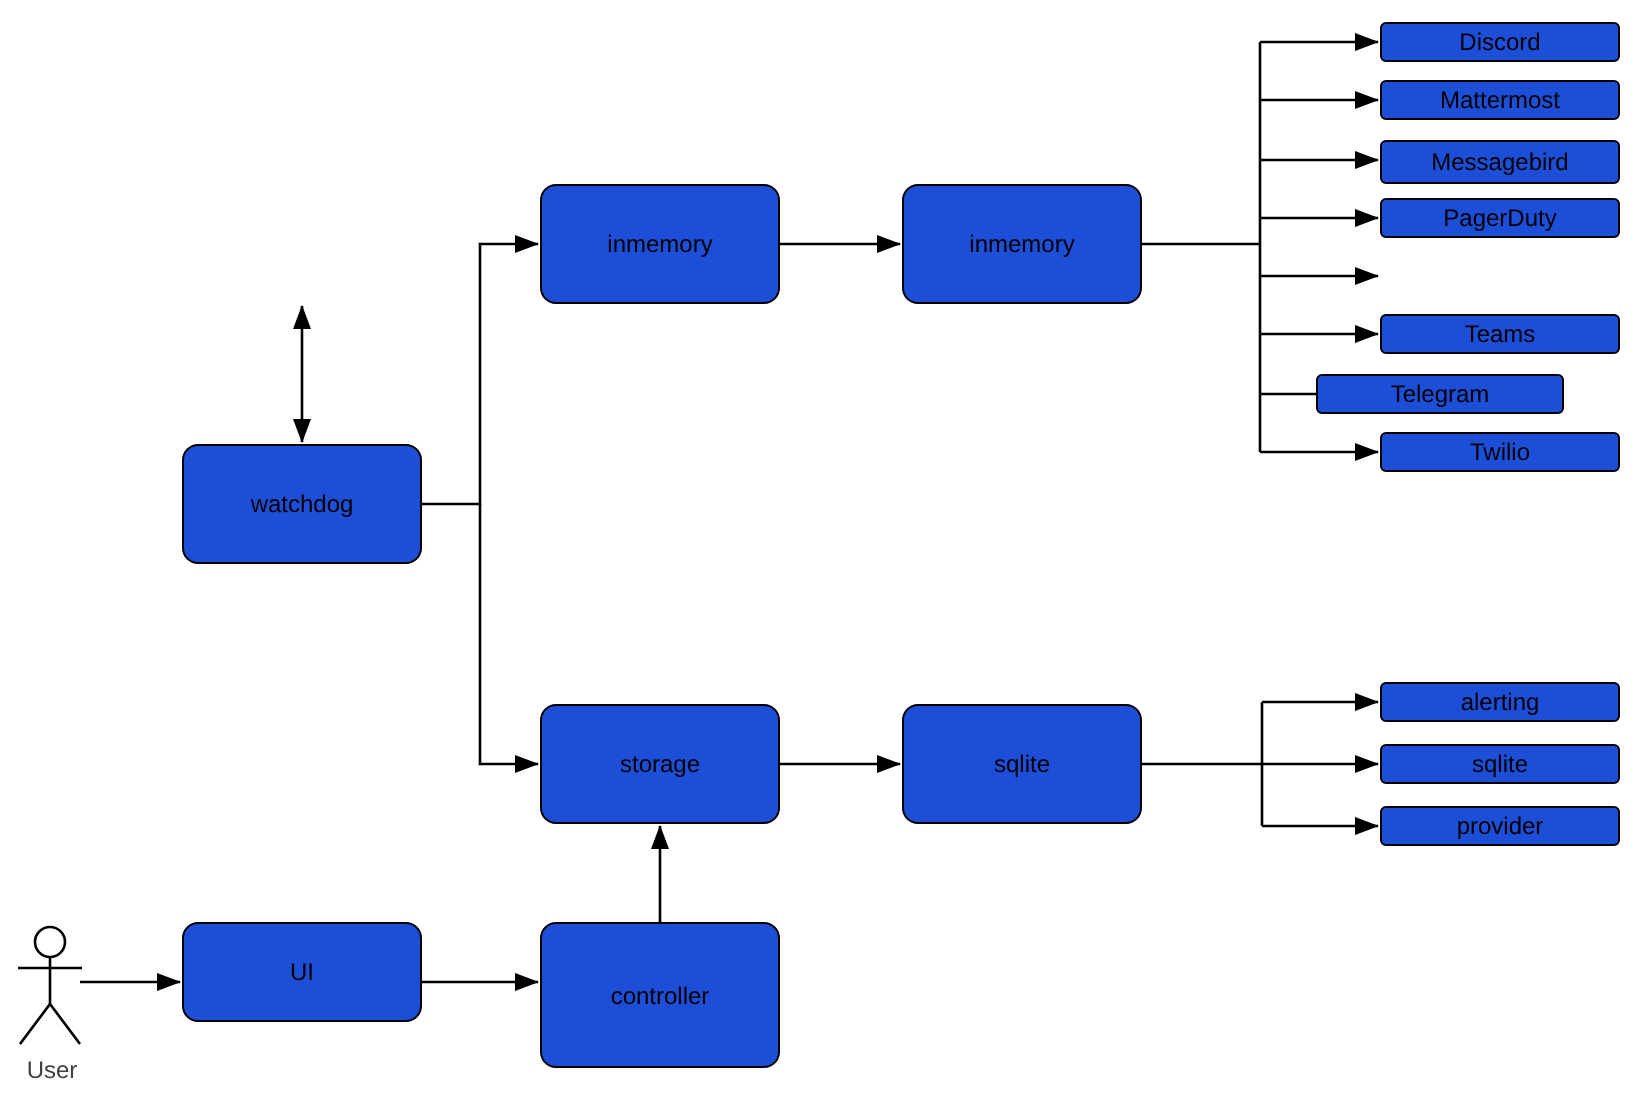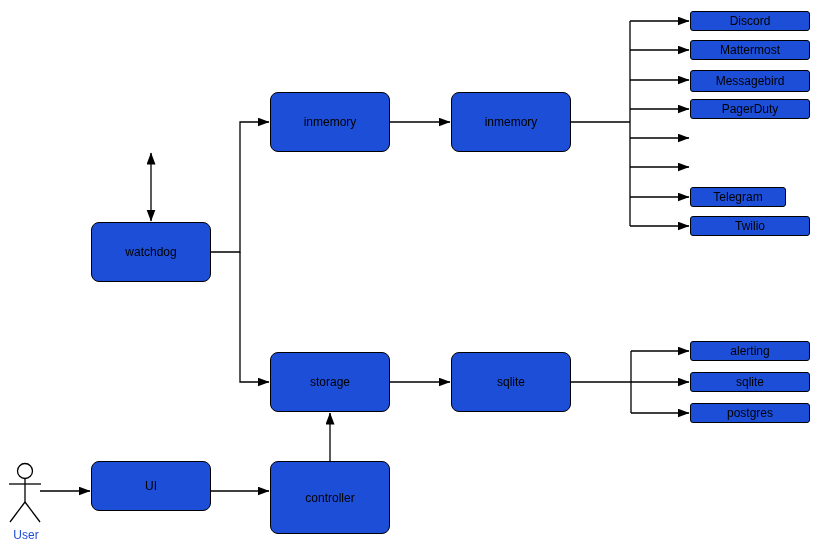--- a/index.html
+++ b/index.html
@@ -27,21 +27,21 @@
     justify-content: center;
     font-size: 12px;
     color: #000000;
     text-align: center;
     white-space: nowrap;
   }
   .node.leaf { border-radius: 3px; }
   .actor-label {
     position: absolute;
     font-size: 12px;
-    color: #1d4ed8;
+    color: #404040;
     text-align: center;
   }
 </style>
 </head>
 <body>
 
 <div class="canvas">
 
   <svg class="edges-layer" width="822" height="554" viewBox="0 0 822 554" xmlns="http://www.w3.org/2000/svg">
     <defs>
@@ -102,22 +102,23 @@
   <div class="node" style="left:451px; top:92px;  width:120px; height:60px">inmemory</div>
   <div class="node" style="left:270px; top:352px; width:120px; height:60px">storage</div>
   <div class="node" style="left:451px; top:352px; width:120px; height:60px">sqlite</div>
   <div class="node" style="left:91px;  top:461px; width:120px; height:50px">UI</div>
   <div class="node" style="left:270px; top:461px; width:120px; height:73px">controller</div>
 
   <div class="node leaf" style="left:690px; top:11px;  width:120px; height:20px">Discord</div>
   <div class="node leaf" style="left:690px; top:40px;  width:120px; height:20px">Mattermost</div>
   <div class="node leaf" style="left:690px; top:70px;  width:120px; height:22px">Messagebird</div>
   <div class="node leaf" style="left:690px; top:99px;  width:120px; height:20px">PagerDuty</div>
-  <div class="node leaf" style="left:690px; top:187px; width:96px; height:20px">Telegram</div>
+  <div class="node leaf" style="left:690px; top:157px; width:120px; height:20px">Teams</div>
+  <div class="node leaf" style="left:658px; top:187px; width:124px; height:20px">Telegram</div>
   <div class="node leaf" style="left:690px; top:216px; width:120px; height:20px">Twilio</div>
 
   <div class="node leaf" style="left:690px; top:341px; width:120px; height:20px">alerting</div>
   <div class="node leaf" style="left:690px; top:372px; width:120px; height:20px">sqlite</div>
-  <div class="node leaf" style="left:690px; top:403px; width:120px; height:20px">postgres</div>
+  <div class="node leaf" style="left:690px; top:403px; width:120px; height:20px">provider</div>
 
   <div class="actor-label" style="left:6px; top:528px; width:40px">User</div>
 
 </div>
 
 </body></html>

